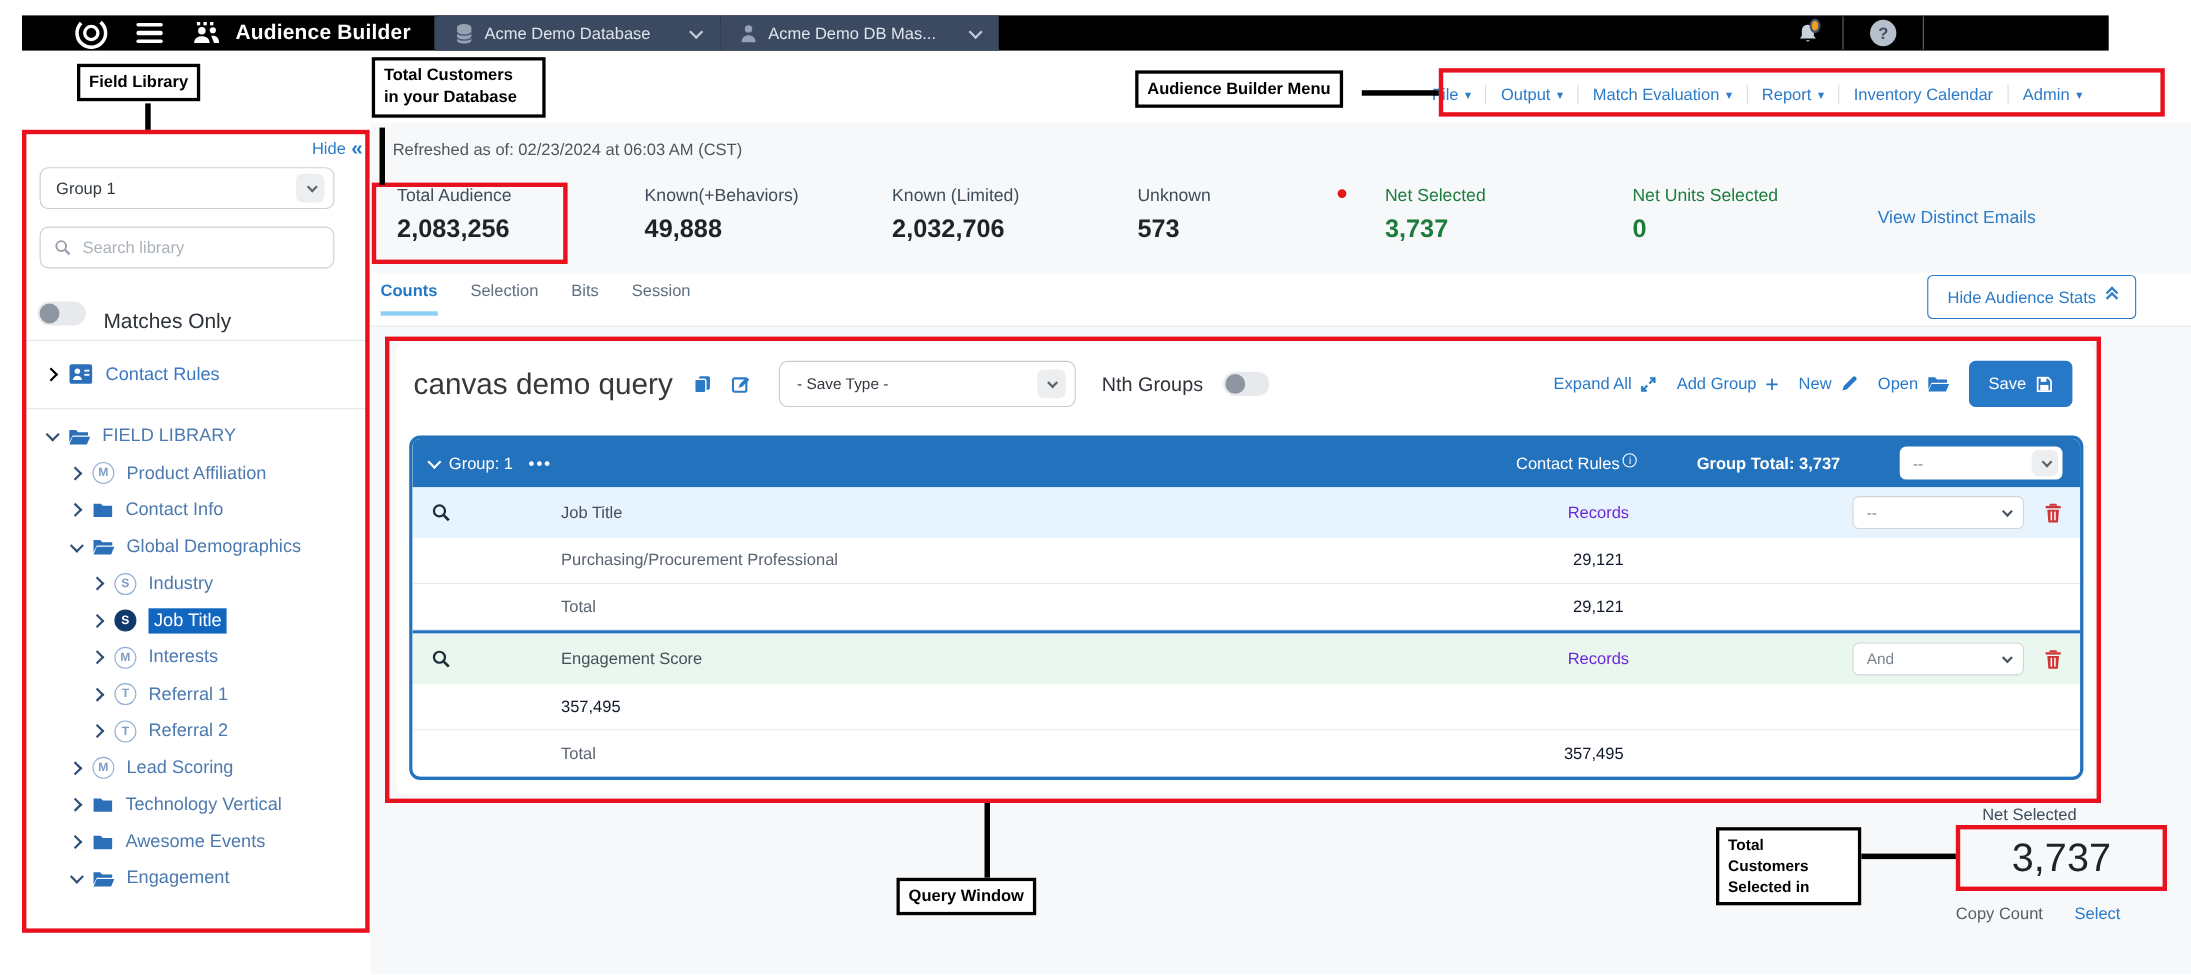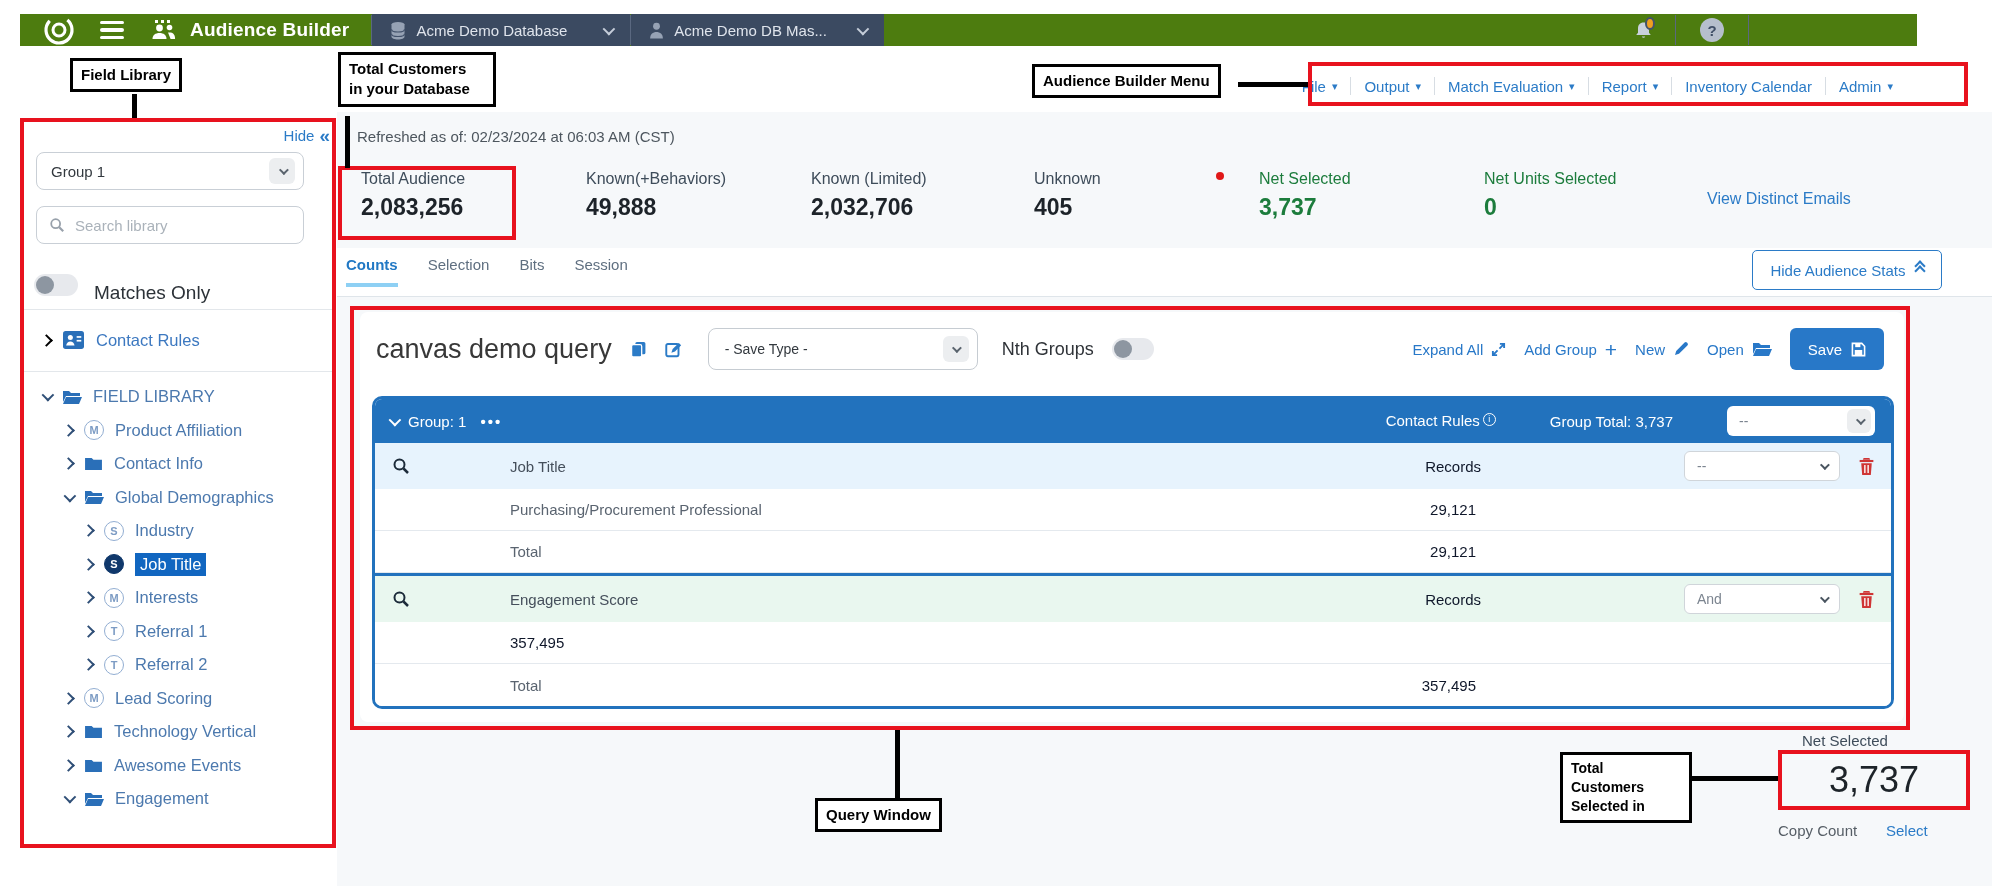--- a/index.html
+++ b/index.html
@@ -1,19 +1,19 @@
 <!DOCTYPE html>
 <html><head>
 <meta charset="utf-8">
 <style>
   * { margin:0; padding:0; box-sizing:border-box; }
   html,body { width:1992px; height:886px; background:#fff; font-family:"Liberation Sans",sans-serif; overflow:hidden; position:relative; }
 
   
-  .navbar { position:absolute; left:20px; top:14px; width:1897px; height:32px; background:#4d7c0f; display:flex; align-items:center; color:#fff; }
+  .navbar { position:absolute; left:20px; top:14px; width:1897px; height:32px; background:#000000; display:flex; align-items:center; color:#fff;padding-left:24px; }
   .nav-left { display:flex; align-items:center; height:100%; }
   .nav-ico { display:flex; align-items:center; justify-content:center; }
   .hamburger { width:24px; display:flex; flex-direction:column; gap:4px; margin:0 26px 0 24px; cursor:pointer; }
   .hamburger span { height:3.2px; background:#fff; border-radius:2px; }
   .app-title { font-size:19px; font-weight:bold; margin-left:12px; letter-spacing:.2px; }
   .nav-sep { width:1px; height:30px; background:#5a6880; }
   .nav-select { display:flex; align-items:center; gap:10px; height:100%; padding:0 18px; background:#3b4a61; font-size:15px; color:#dfe4ec; cursor:pointer; }
   .chev { display:inline-block; width:9px; height:9px; border-right:2.5px solid currentColor; border-bottom:2.5px solid currentColor; }
   .chev.r { transform:rotate(-45deg); }
   .chev.d { transform:rotate(45deg) translateY(-2px); }
@@ -89,29 +89,29 @@
   .qspacer { flex:1; }
   .qlink { color:#2878c8; font-size:15px; display:flex; align-items:center; gap:8px; cursor:pointer; white-space:nowrap; }
   .qlink .plus { font-size:21px; line-height:1; font-weight:normal; }
   .save-btn { background:#2878c8; color:#fff; border:none; border-radius:6px; height:42px; padding:0 18px; font-size:15px; display:flex; align-items:center; gap:9px; cursor:pointer; font-family:"Liberation Sans",sans-serif; }
 
   .group { position:absolute; left:12px; top:84px; width:1522px; border:3px solid #2272bd; border-radius:10px; overflow:hidden; background:#fff; }
   .ghead { height:44px; background:#2272bd; display:flex; align-items:center; color:#fff; padding:0 16px 0 14px; gap:10px; font-size:15px; }
   .ghead .dots { letter-spacing:2px; font-weight:bold; cursor:pointer; margin-left:4px; }
   .ghead .gspacer { flex:1; }
   .info-i { display:inline-flex; width:13px; height:13px; border:1px solid #fff; border-radius:50%; font-size:9px; align-items:center; justify-content:center; margin-left:3px; transform:translateY(-4px); }
-  .gtotal { font-weight:normal; margin:0 44px; }
+  .gtotal { font-weight:bold; margin:0 44px; }
   .gsel { width:148px; height:30px; background:#fff; border-radius:6px; display:flex; align-items:center; padding:0 4px 0 12px; color:#7c8590; font-size:14px; cursor:pointer; }
   .gsel .chev-pad { width:24px; height:24px; }
 
   .sect-head { height:46px; display:flex; align-items:center; padding:0 16px 0 17px; }
   .sect-head.blue { background:#e7f3fd; }
   .sect-head.green { background:#e9f7ef; }
   .fname { margin-left:100px; font-size:15px; color:#454f5b; }
-  .records { margin-left:auto; margin-right:203px; font-size:15px; color:#0f172a; }
+  .records { margin-left:auto; margin-right:203px; font-size:15px; color:#6d28d9; }
   .op-sel { width:156px; height:30px; background:#fff; border:1px solid #d0d5da; border-radius:6px; display:flex; align-items:center; padding:0 12px; color:#7c8590; font-size:14px; cursor:pointer; }
   .op-sel .chev { margin-left:auto; color:#4a5560; }
   .trash { margin-left:18px; cursor:pointer; display:flex; }
   .drow { height:42px; display:flex; align-items:center; border-bottom:1px solid #e4e9ee; background:#fff; padding-left:135px; padding-right:415px; }
   .drow:last-child { border-bottom:none; }
   .rlabel { flex:1; font-size:15px; color:#5a6470; }
   .rval { font-size:15px; color:#0f172a; }
   .gdivider { height:3px; background:#2272bd; }
 
   
@@ -367,21 +367,21 @@
 <div class="stat" style="left:586px">
   <div class="slabel">Known(+Behaviors)</div>
     <div class="svalue">49,888</div>
 </div>
 <div class="stat" style="left:811px">
   <div class="slabel">Known (Limited)</div>
     <div class="svalue">2,032,706</div>
 </div>
 <div class="stat" style="left:1034px">
   <div class="slabel">Unknown</div>
-    <div class="svalue">405</div>
+    <div class="svalue">573</div>
 </div>
 <div class="stat green" style="left:1259px">
   <div class="slabel">Net Selected</div>
     <div class="svalue">3,737</div>
 </div>
 <div class="stat green" style="left:1484px">
   <div class="slabel">Net Units Selected</div>
     <div class="svalue">0</div>
 </div>
 <span class="stat-link">View Distinct Emails</span>

